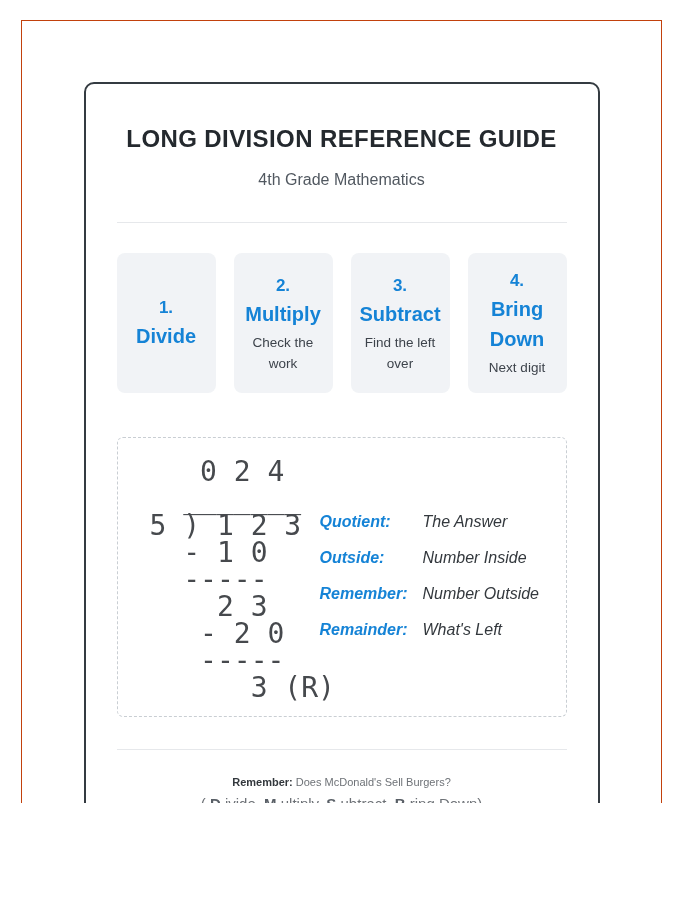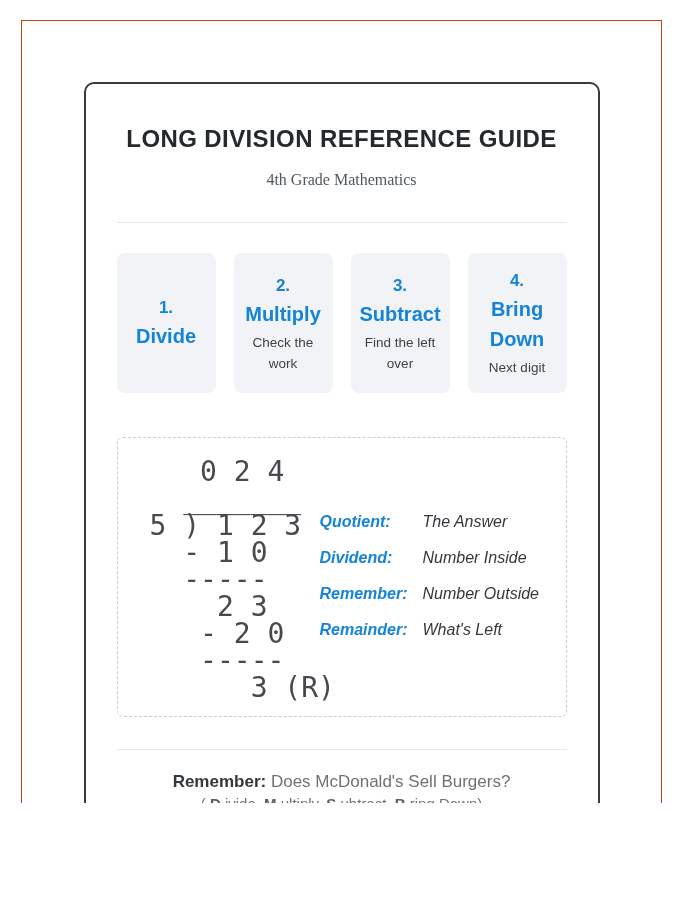--- a/index.html
+++ b/index.html
@@ -36,21 +36,20 @@
     line-height: 29px;
     letter-spacing: 0.4px;
     color: #24292e;
     text-align: center;
   }
   .page-subtitle {
     margin-top: 17px;
     font-size: 16px; line-height: 19px;
     color: #515860;
     text-align: center;
-    font-family: Liberation Serif, serif;
   }
   .divider {
     border: none;
     border-top: 1px solid #e6e8eb;
     margin: 33px 0 0;
   }
   .steps-row {
     margin-top: 30px;
     display: flex;
     gap: 18px;
@@ -106,21 +105,21 @@
     display: inline-block;
     width: 103px;
     color: var(--accent);
     font-weight: bold;
   }
   .term-def { color: #33383d; }
   .footer-divider { margin-top: 32px; }
   .remember-line {
     margin-top: 23px;
     text-align: center;
-    font-size: 17px; line-height: 18px;
+    font-size: 11px; line-height: 18px;
     color: #6e7277;
   }
   .remember-label { font-weight: bold; color: #33383d; }
   .mnemonic-line {
     margin-top: 4px;
     text-align: center;
     font-size: 15px; line-height: 18px;
     color: #6e7277;
   }
   .mnemonic-line .bold { font-weight: bold; color: #595f66; }
@@ -173,21 +172,21 @@
    - 2 0
    -----
       3 (R)</pre>
         </div>
         <div class="legend">
   <div class="term">
     <span class="term-label">Quotient:</span><span class="term-def">The Answer</span>
   </div>
 
   <div class="term">
-    <span class="term-label">Dividend:</span><span class="term-def">Number Inside</span>
+    <span class="term-label">Outside:</span><span class="term-def">Number Inside</span>
   </div>
 
   <div class="term">
     <span class="term-label">Remember:</span><span class="term-def">Number Outside</span>
   </div>
 
   <div class="term">
     <span class="term-label">Remainder:</span><span class="term-def">What's Left</span>
   </div>
 </div>

